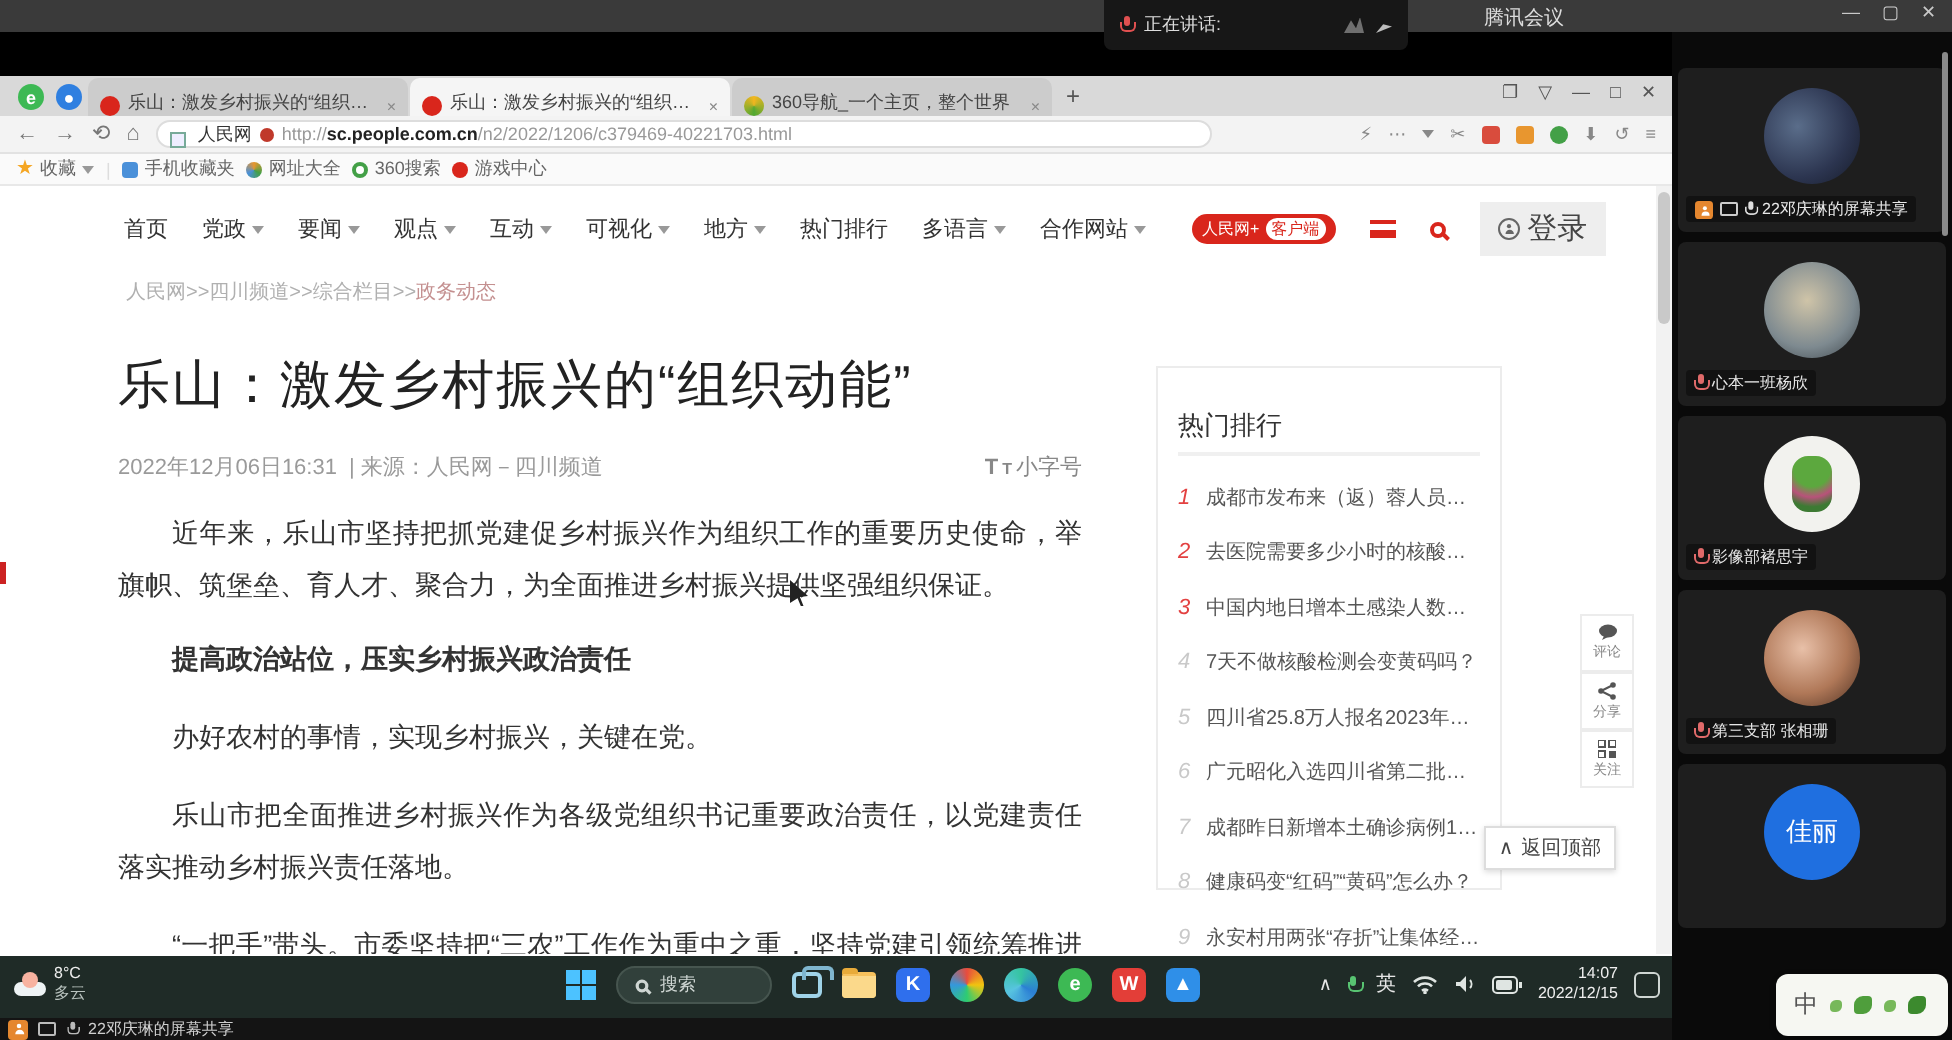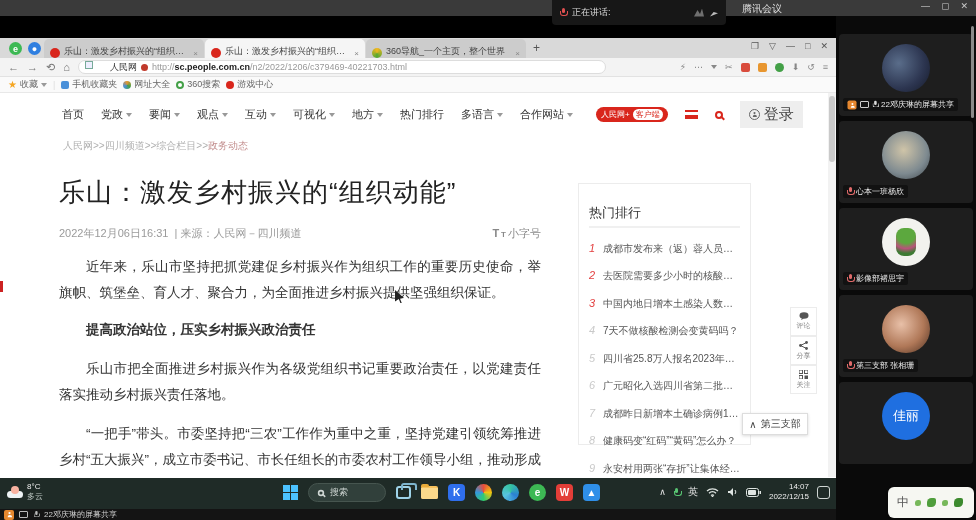--- a/index.html
+++ b/index.html
@@ -6,21 +6,21 @@
   html,body { background:#222; }
   body { font-family:"Liberation Sans","DejaVu Sans",sans-serif; }
   .screen { position:relative; width:976px; height:520px; background:#000; overflow:hidden;
             font-family:"Liberation Sans","DejaVu Sans",sans-serif; }
   .a { position:absolute; }
 
   
   .titlebar { left:0; top:0; width:976px; height:16px; background:#3a3a3a; }
   .mtitle { position:absolute; left:742px; top:2px; font-size:10px; color:#ddd; }
   .winctl { position:absolute; right:8px; top:1px; display:flex; gap:11px; color:#c9c9c9; font-size:9px; }
-  .speakpop { left:552px; top:0; width:174px; height:25px; background:#171717; border-radius:0 0 4px 4px;
+  .speakpop { left:552px; top:0; width:152px; height:25px; background:#171717; border-radius:0 0 4px 4px;
               display:flex; align-items:center; gap:6px; padding:0 8px; z-index:30; }
   .speakpop .txt { color:#ddd; font-size:9px; }
   .blob { width:10px; height:8px; background:#6f6f6f; clip-path:polygon(0 100%,35% 20%,60% 70%,80% 0,100% 100%); }
   .blob2 { width:8px; height:8px; background:#bdbdbd; clip-path:polygon(0 100%,100% 60%,45% 45%); }
 
   
   .browser { left:0; top:38px; width:836px; height:440px; background:#fff; }
   .tabbar { height:20px; background:#d9d9d9; display:flex; align-items:flex-end; padding-left:6px; position:relative; }
   .qicon { width:13px; height:13px; border-radius:50%; margin:0 3px 3px 3px; font-size:9px; font-weight:bold;
            color:#fff; display:flex; align-items:center; justify-content:center; }
@@ -31,21 +31,21 @@
   .tab .x { color:#888; font-size:8px; }
   .favicon { width:10px; height:10px; border-radius:50%; flex:none; }
   .newtab { font-size:12px; color:#555; margin:0 0 3px 6px; }
   .tabctl { position:absolute; right:8px; top:3px; display:flex; gap:10px; color:#555; font-size:9px; }
 
   .addrbar { height:19px; background:#f3f3f3; display:flex; align-items:center; padding:0 8px; gap:8px;
              border-bottom:1px solid #e2e2e2; }
   .navbtn { color:#777; font-size:11px; line-height:1; }
   .urlbox { width:528px; height:14px; background:#fff; border:1px solid #ddd; border-radius:7px;
             display:flex; align-items:center; padding:0 6px; gap:4px; font-size:9px; }
-  .sitebadge { color:#333; display:flex; align-items:flex-start; gap:17px; }
+  .sitebadge { color:#333; display:flex; align-items:flex-end; gap:6px; }
   .pgico { width:8px; height:8px; border:1px solid #7a9; background:#eef; }
   .url { color:#999; white-space:nowrap; overflow:hidden; }
   .url b { color:#222; font-weight:bold; }
   .addr-right { display:flex; align-items:center; gap:8px; color:#888; font-size:9px; margin-left:auto; }
   .sq { width:9px; height:9px; border-radius:2px; display:inline-block; }
 
   .bkbar { height:16px; background:#fafafa; display:flex; align-items:center; gap:6px; padding:0 8px;
            font-size:9px; color:#666; border-bottom:1px solid #e8e8e8; }
   .bk { display:flex; align-items:center; gap:3px; }
   .dot { width:8px; height:8px; border-radius:50%; display:inline-block; }
@@ -336,20 +336,21 @@
           <span>2022年12月06日16:31</span>
           <span style="margin-left:6px">| 来源：人民网－四川频道</span>
           <span class="fontsize">
             <span class="T1">T</span>
               <span class="T2">T</span>
             <span>小字号</span>
           </span>
         </div>
         <p class="para">近年来，乐山市坚持把抓党建促乡村振兴作为组织工作的重要历史使命，举旗帜、筑堡垒、育人才、聚合力，为全面推进乡村振兴提供坚强组织保证。</p>
         <p class="para head">提高政治站位，压实乡村振兴政治责任</p>
+        <p class="para">办好农村的事情，实现乡村振兴，关键在党。</p>
         <p class="para">乐山市把全面推进乡村振兴作为各级党组织书记重要政治责任，以党建责任落实推动乡村振兴责任落地。</p>
         <p class="para">“一把手”带头。市委坚持把“三农”工作作为重中之重，坚持党建引领统筹推进乡村“五大振兴”，成立市委书记、市长任组长的市委农村工作领导小组，推动形成党委统一领导、有关部门各负其责、全社会合力推进的抓党建促乡村振兴工作格局。</p>
       </div>
 
       <div class="hotbox">
         <div class="hottitle">热门排行</div>
         <div class="hotitem">
             <span class="hotnum top">1</span>
             <span class="t">成都市发布来（返）蓉人员疫情防控最新政策</span>
           </div>
@@ -410,21 +411,21 @@
               <rect x="5.5" y="0" width="3.5" height="3.5" fill="none" stroke="#555"></rect>
               <rect x="0" y="5.5" width="3.5" height="3.5" fill="none" stroke="#555"></rect>
               <rect x="5.5" y="5.5" width="3.5" height="3.5" fill="#555"></rect>
             </svg>
           <span>关注</span>
         </div>
       </div>
 
       <div class="backtop">
         <span>∧</span>
-        <span>第三支部</span>
+        <span>返回顶部</span>
       </div>
 
       <div class="pgscroll">
           <div class="pgthumb"></div>
         </div>
       <div class="cursor"></div>
     </div>
   </div>
 
   <div class="a taskbar">

